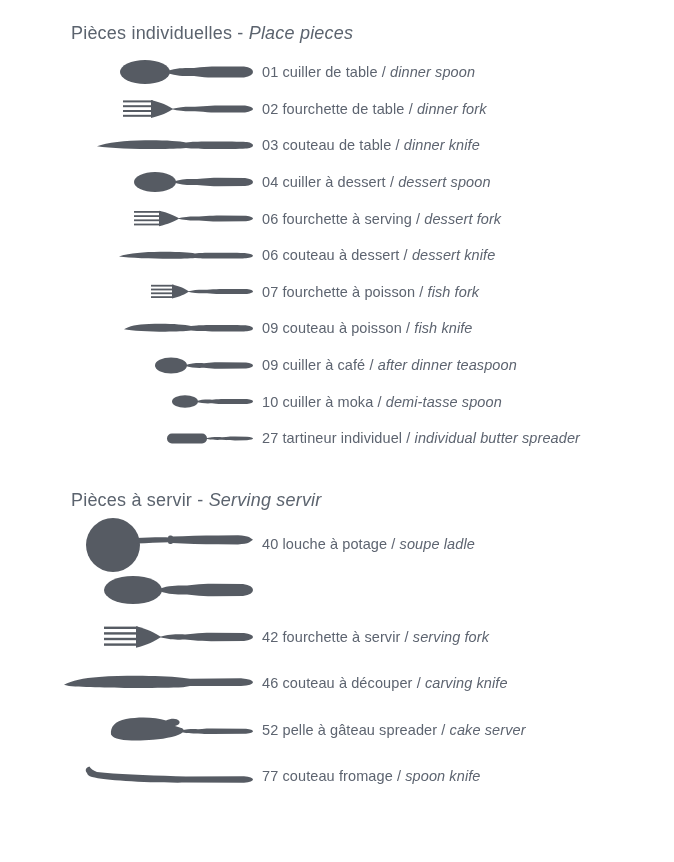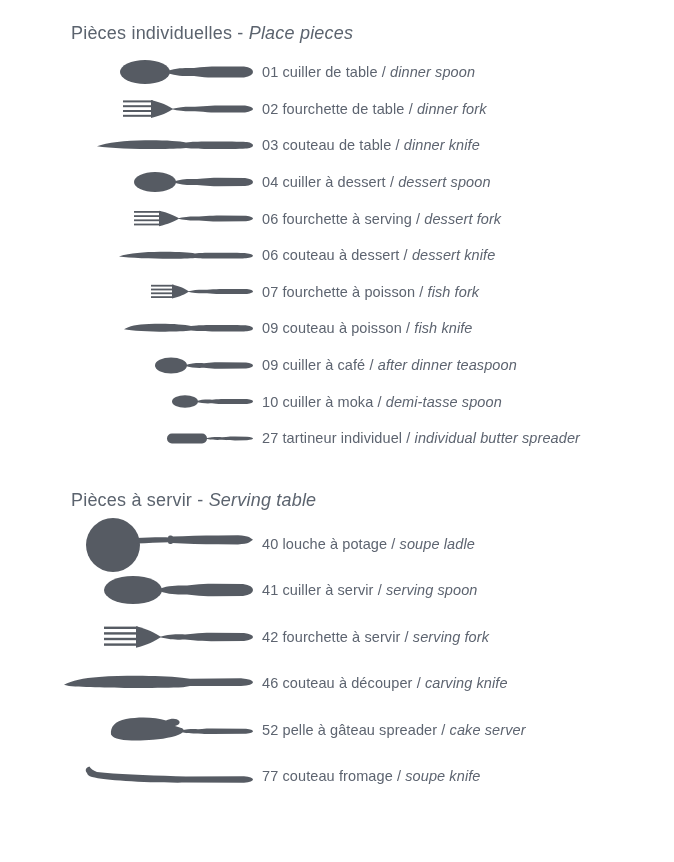--- a/index.html
+++ b/index.html
@@ -200,21 +200,21 @@
           <span>/</span>
           <span class="en">individual butter spreader</span></p>
       </div>
 
     </div>
   </div>
 
   <div class="section section-2">
     <h2 class="section-title"><span>Pièces à servir</span>
       <span class="dash">-</span>
-      <span class="en">Serving table</span></h2>
+      <span class="en">Serving servir</span></h2>
 
     <div class="list">
 
       <div class="row">
         <span class="sil">
           <svg width="167" height="56" viewBox="0 0 167 56" xmlns="http://www.w3.org/2000/svg">
             <circle cx="27" cy="29" r="27"></circle>
             <path d="M50 22 C62 21.4 72 21.2 84 21.4 L84 26.2 C72 26.6 62 26.8 50 27.6 Z"></path>
             <rect x="82" y="19.6" width="5" height="8.4" rx="2"></rect>
             <path d="M86 20.6 C100 19.7 116 19.4 132 19.4 L152 19.2 Q160 19.6 163 21 L167 23.8 L163 26.6 Q160 28 152 28.4 L132 28.2 C116 28.2 100 27.9 86 27 Z"></path>
@@ -226,24 +226,20 @@
           <span class="en">soupe ladle</span></p>
       </div>
 
       <div class="row">
         <span class="sil">
           <svg width="149" height="30" viewBox="0 0 149 30" xmlns="http://www.w3.org/2000/svg">
             <ellipse cx="29" cy="15" rx="29" ry="14"></ellipse>
             <path d="M52 15 C64 10.2 73 10.4 83 10.6 L90 9.8 C97 9 102 8.8 109 8.8 L139 9 Q149 10.6 149 15 Q149 19.4 139 21 L109 21.2 C102 21.2 97 21 90 20.2 L83 19.4 C73 19.6 64 19.8 52 15 Z"></path>
           </svg>
         </span>
-        <p class="label"><span>41</span>
-          <span>cuiller à servir</span>
-          <span>/</span>
-          <span class="en">serving spoon</span></p>
       </div>
 
       <div class="row">
         <span class="sil">
           <svg width="149" height="24" viewBox="0 0 149 24" xmlns="http://www.w3.org/2000/svg">
             <rect x="0" y="1.6" width="34" height="2.4"></rect>
               <rect x="0" y="7.2" width="34" height="2.4"></rect>
             <rect x="0" y="12.8" width="34" height="2.4"></rect>
               <rect x="0" y="18.4" width="34" height="2.4"></rect>
             <path d="M32 1.2 C43 4 51 7.8 57 12 C51 16.2 43 20 32 22.8 Z"></path>
@@ -284,19 +280,19 @@
 
       <div class="row">
         <span class="sil">
           <svg width="169" height="20" viewBox="0 0 169 20" xmlns="http://www.w3.org/2000/svg">
             <path d="M3 7 C0.6 4.4 2 1.6 5.4 0.6 C6.6 2.6 9 4.6 13 6 C32 8 62 9.4 92 10.2 L102 10.6 L160 10.2 Q169 11.2 169 13.6 Q169 16 160 16.8 L102 16.6 C62 17 22 14.4 8 11 C4.6 10 3.4 8.6 3 7 Z"></path>
           </svg>
         </span>
         <p class="label"><span>77</span>
           <span>couteau fromage</span>
           <span>/</span>
-          <span class="en">soupe knife</span></p>
+          <span class="en">spoon knife</span></p>
       </div>
 
     </div>
   </div>
 
 </div>
 
 </body></html>

